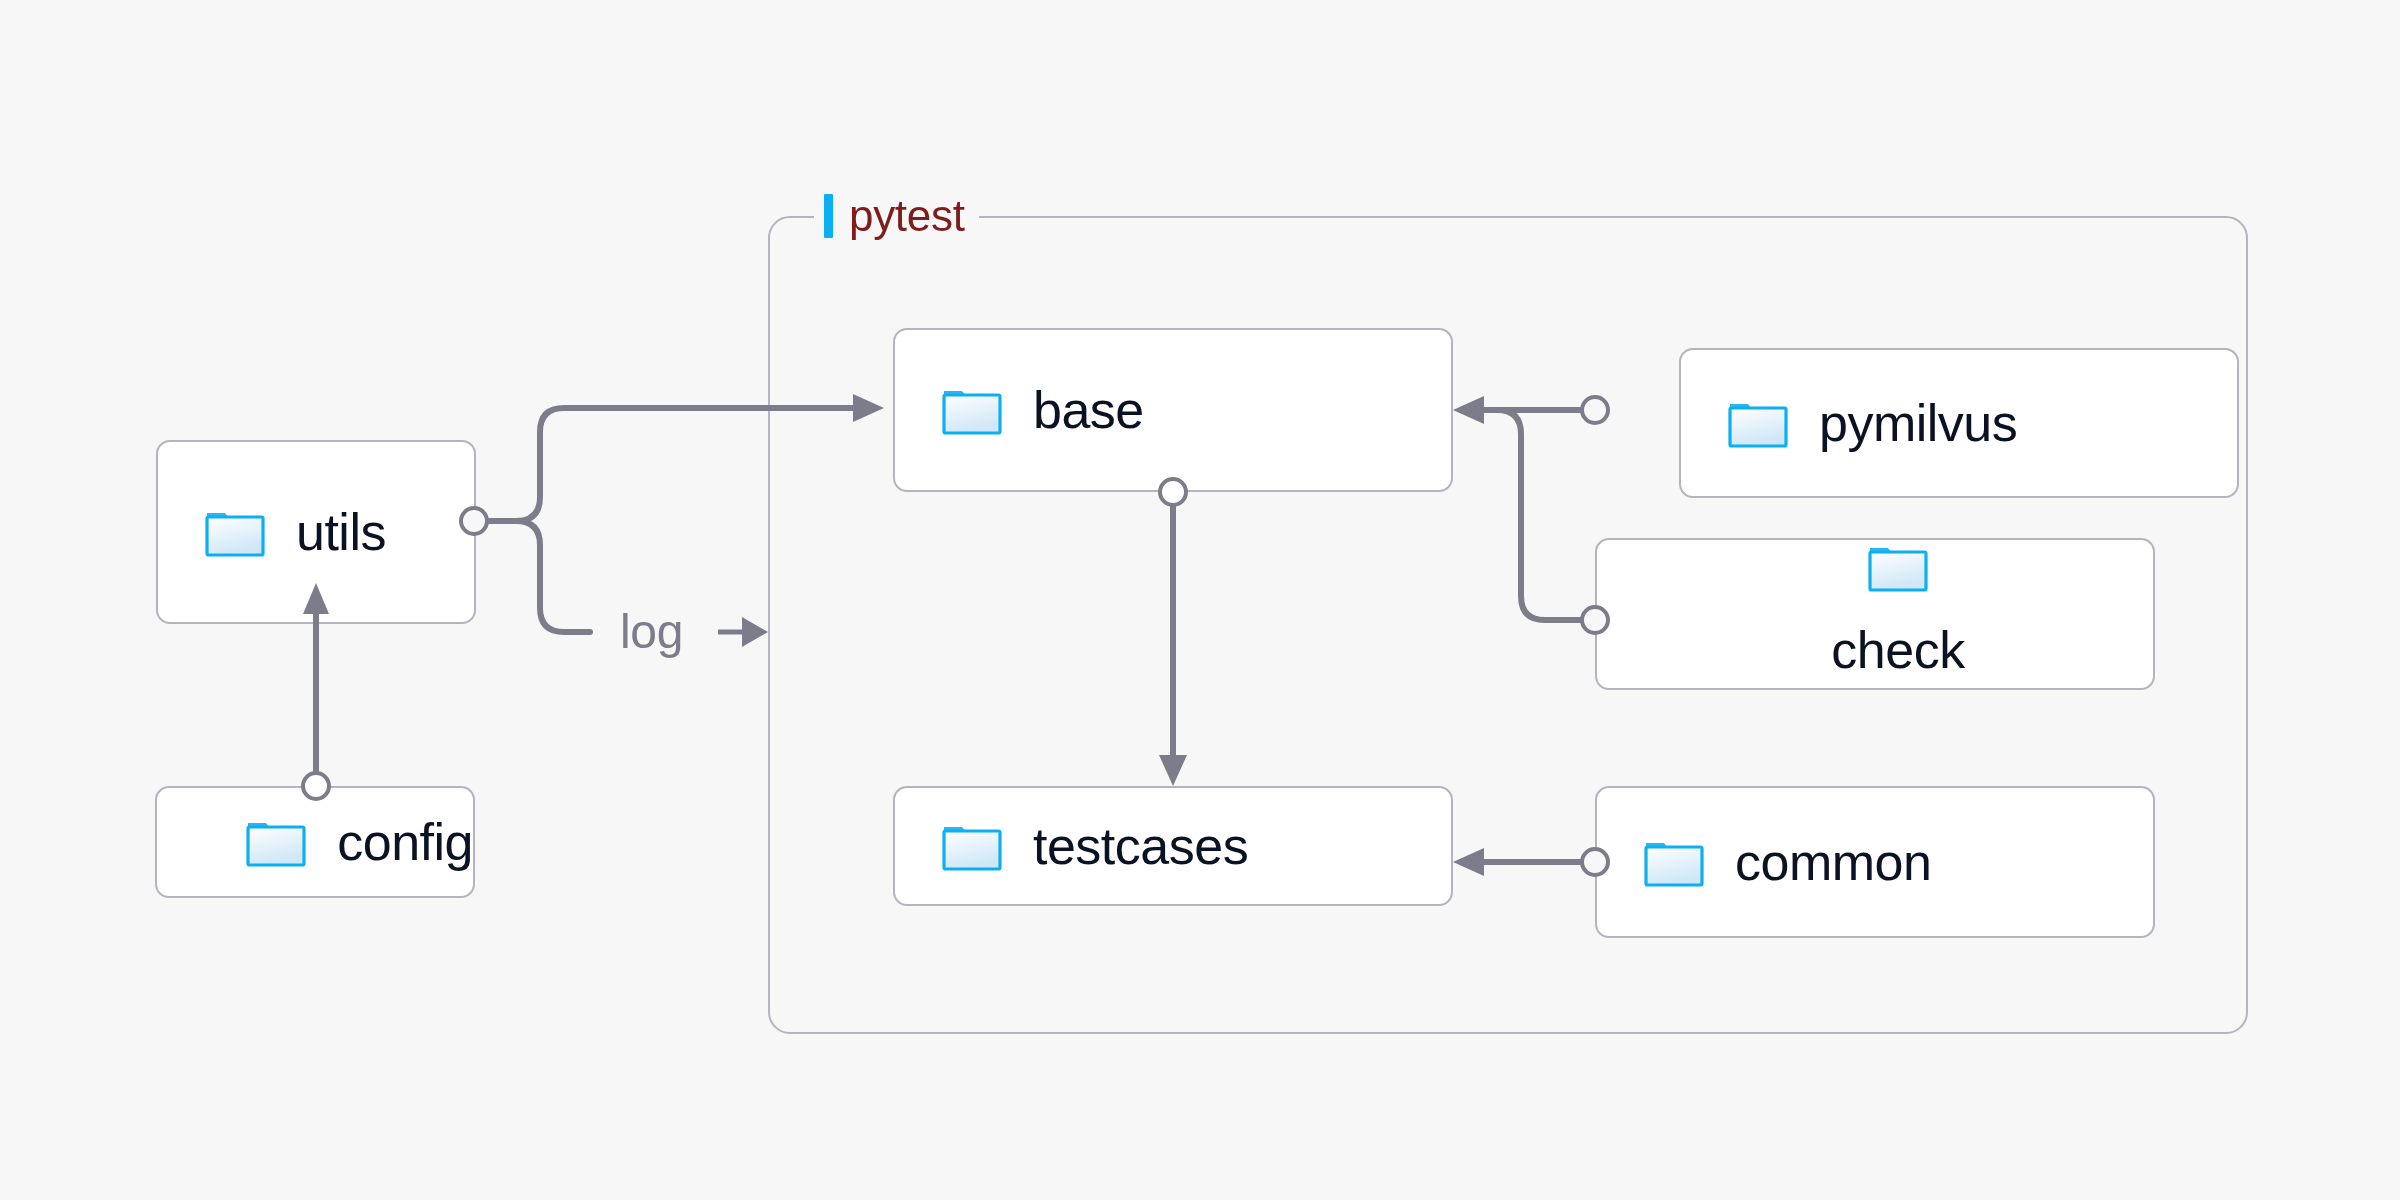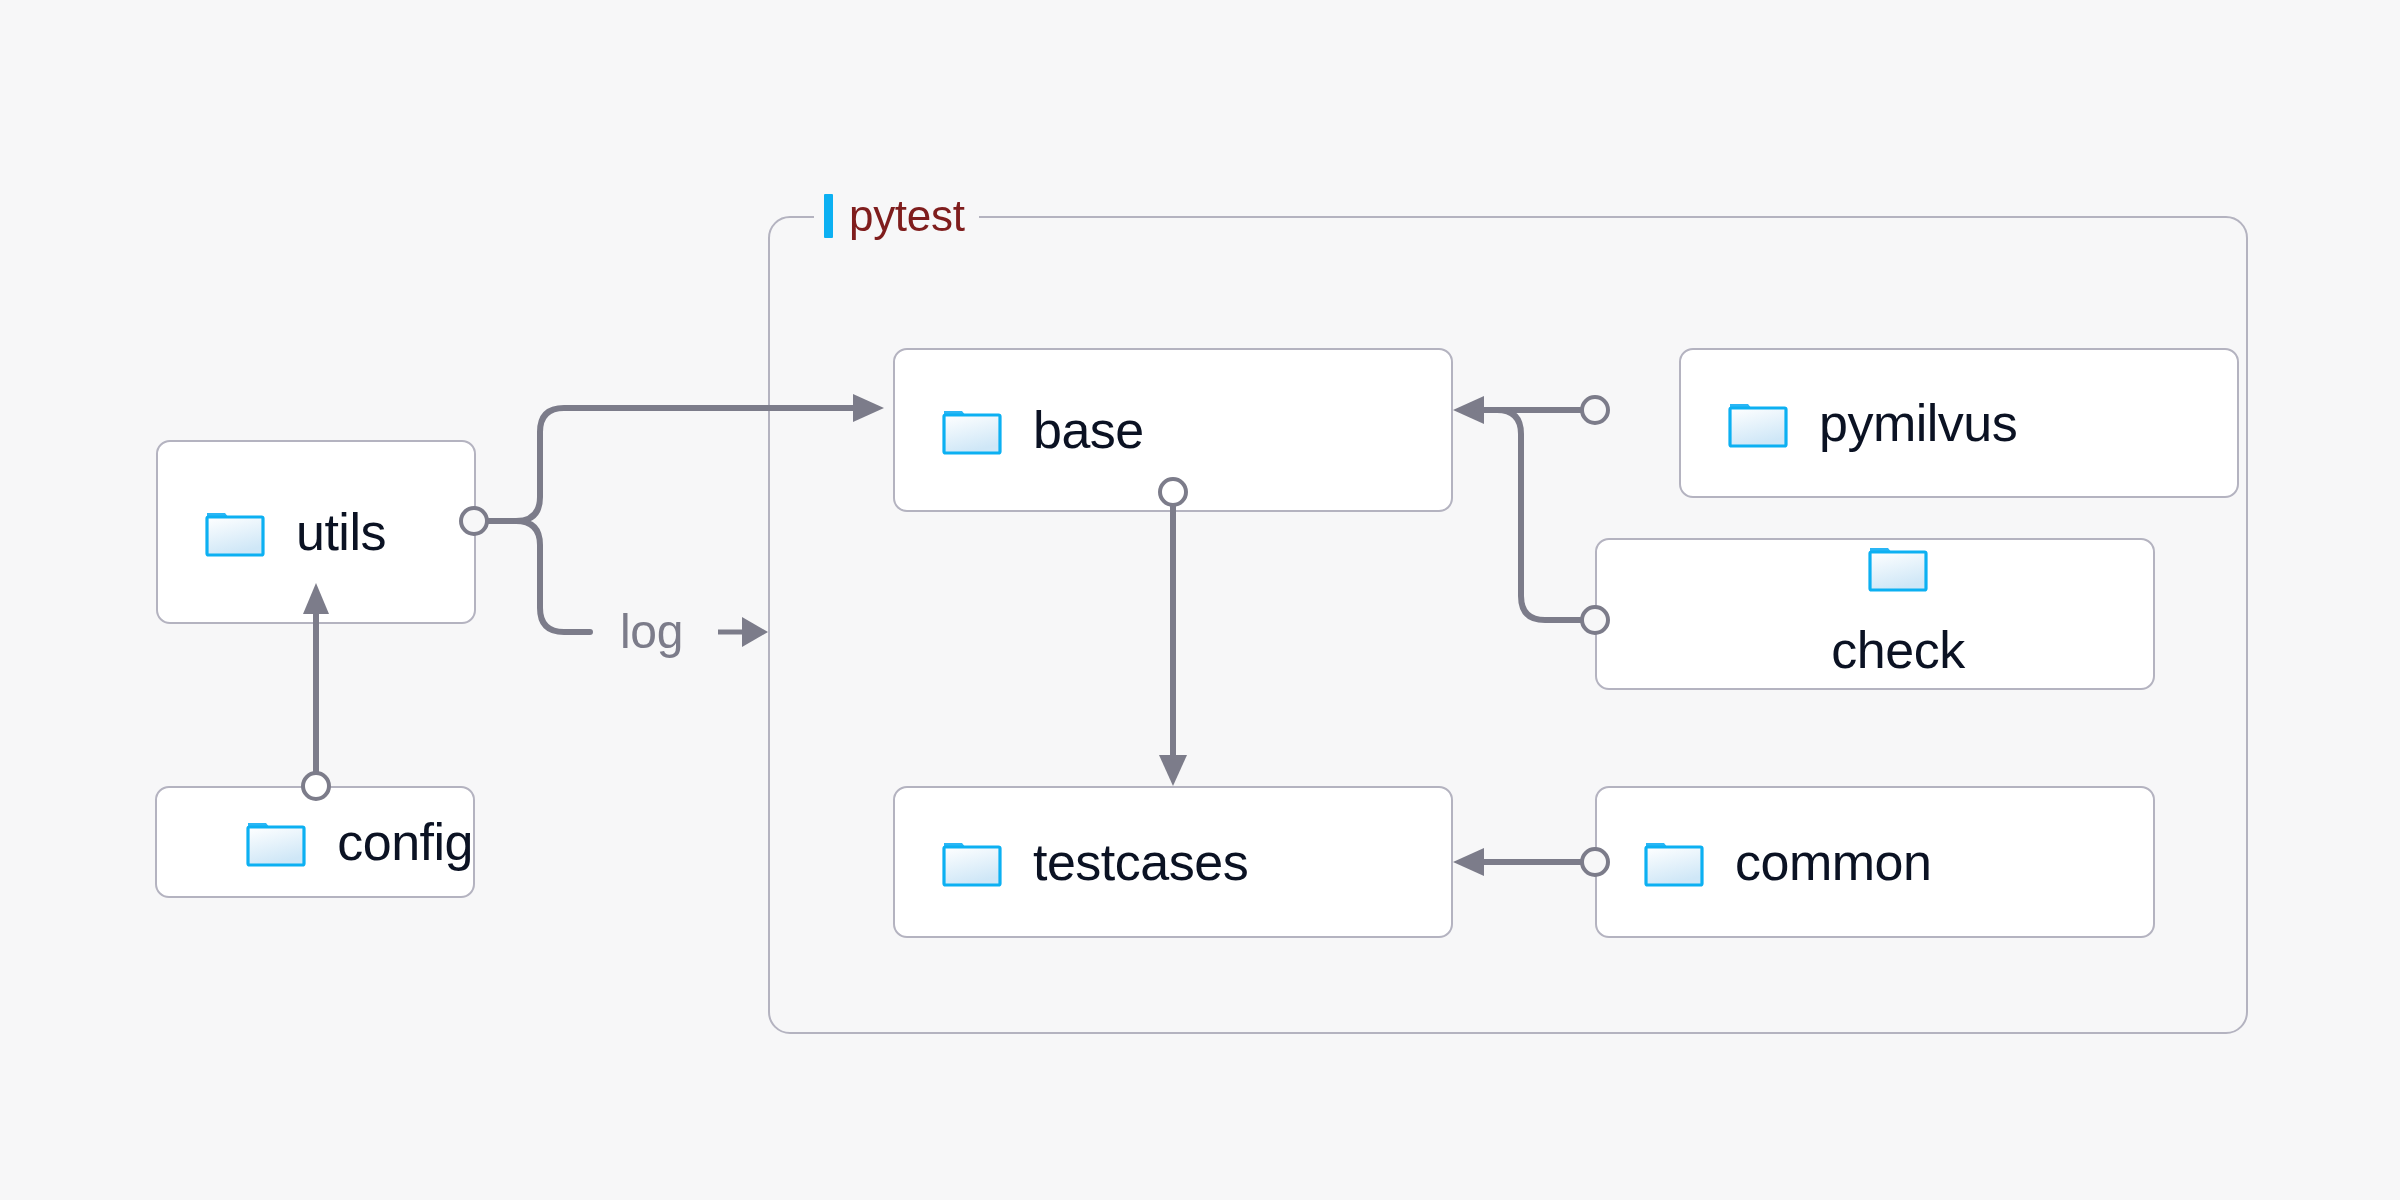--- a/index.html
+++ b/index.html
@@ -203,36 +203,36 @@
           <stop offset="100%" stop-color="#cfe7f7"></stop>
         </linearGradient>
       </defs>
       <path d="M3 8 h18 l4 5 h7 v4 H3 Z" fill="#2ab6f5"></path>
       <rect x="3" y="12" width="56" height="38" rx="1.5" fill="url(#fg2)" stroke="#0cb0f2" stroke-width="3.2"></rect>
     </svg>
     <span class="node-label">config</span>
   </div>
   <div class="port" style="left:301px; top:771px;"></div>
 
-  <div class="node" style="left:893px; top:328px; width:560px; height:164px;margin-top:20px;">
+  <div class="node" style="left:893px; top:328px; width:560px; height:164px;">
     <svg class="folder-icon" viewBox="0 0 62 54">
       <defs>
         <linearGradient id="fg3" x1="0" y1="0" x2="0.35" y2="1">
           <stop offset="0%" stop-color="#ffffff"></stop>
           <stop offset="100%" stop-color="#cfe7f7"></stop>
         </linearGradient>
       </defs>
       <path d="M3 8 h18 l4 5 h7 v4 H3 Z" fill="#2ab6f5"></path>
       <rect x="3" y="12" width="56" height="38" rx="1.5" fill="url(#fg3)" stroke="#0cb0f2" stroke-width="3.2"></rect>
     </svg>
     <span class="node-label">base</span>
   </div>
   <div class="port" style="left:1158px; top:477px;"></div>
 
-  <div class="node" style="left:893px; top:786px; width:560px; height:152px;">
+  <div class="node" style="left:893px; top:786px; width:560px; height:120px;">
     <svg class="folder-icon" viewBox="0 0 62 54">
       <defs>
         <linearGradient id="fg4" x1="0" y1="0" x2="0.35" y2="1">
           <stop offset="0%" stop-color="#ffffff"></stop>
           <stop offset="100%" stop-color="#cfe7f7"></stop>
         </linearGradient>
       </defs>
       <path d="M3 8 h18 l4 5 h7 v4 H3 Z" fill="#2ab6f5"></path>
       <rect x="3" y="12" width="56" height="38" rx="1.5" fill="url(#fg4)" stroke="#0cb0f2" stroke-width="3.2"></rect>
     </svg>

